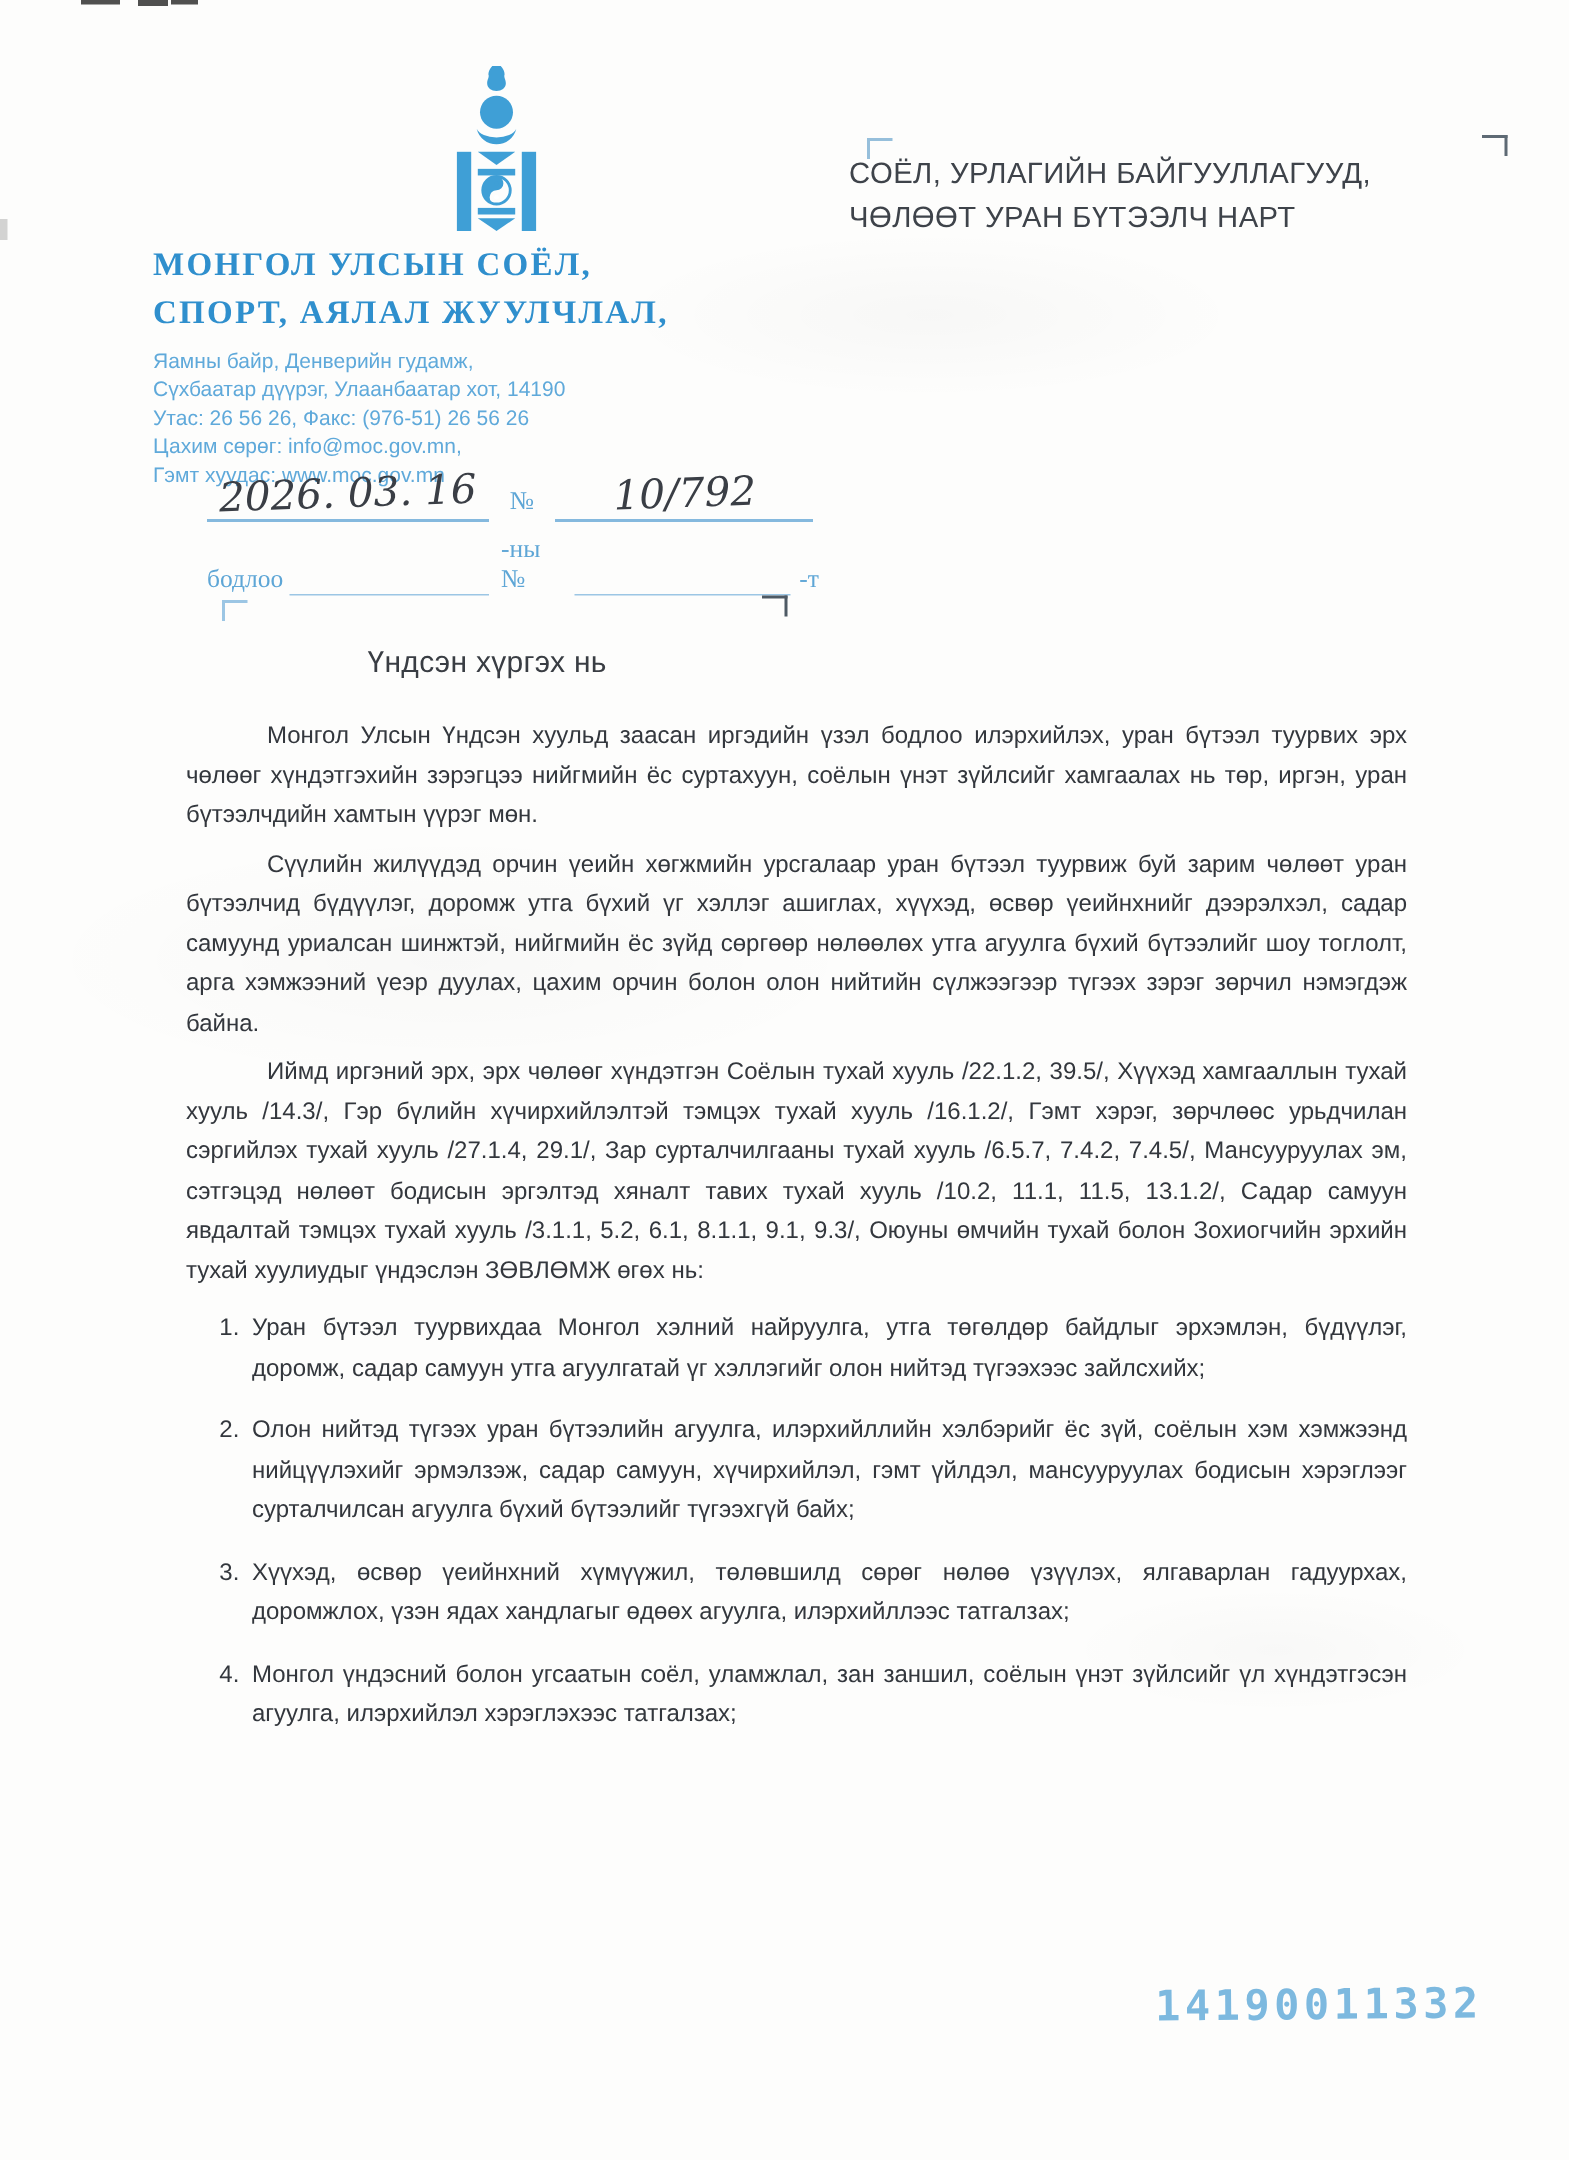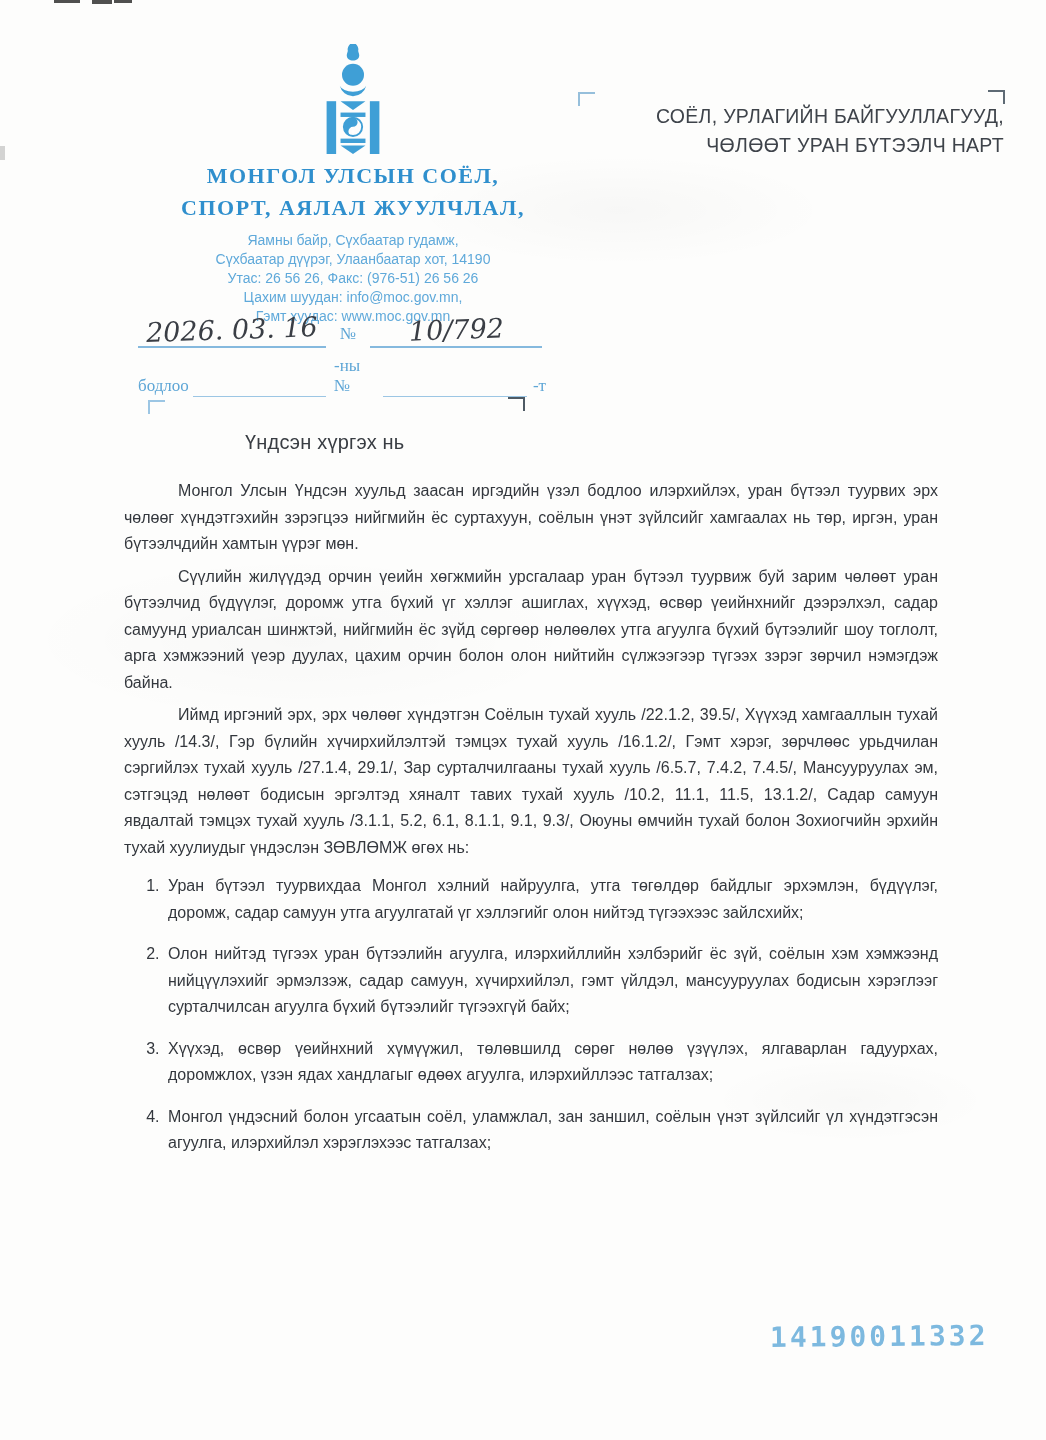--- a/index.html
+++ b/index.html
@@ -15,39 +15,39 @@
     font-family:"Liberation Sans", sans-serif;
   }
   
   .smudge{position:absolute;background:#161616;opacity:.75;}
   .s1{left:54px;top:0;width:26px;height:3px;}
   .s2{left:92px;top:0;width:20px;height:4px;}
   .s3{left:114px;top:0;width:18px;height:3px;}
   .s4{left:0;top:146px;width:5px;height:14px;opacity:.18;}
 
   
-  .letterhead{position:absolute;left:124px;top:44px;width:458px;text-align:center;}
+  .letterhead{position:absolute;left:102px;top:44px;width:458px;}
   .logo{display:block;margin:0 auto 6px auto;}
   .ministry{
     font-family:"Liberation Serif", serif;
     font-weight:bold;
     font-size:22px;line-height:32px;
     letter-spacing:1.5px;
     color:#2f8fcd;
   }
   .address{
     margin-top:7px;
     font-size:14px;line-height:19px;
     color:#5fa9da;
   }
 
   
   .recipient{
     position:absolute;left:566px;top:102px;width:438px;
-    text-align:right;
+    text-align:left;
     font-size:19.5px;line-height:29px;
     color:#3e434a;letter-spacing:.3px;
   }
   .corner{position:absolute;width:15px;height:12px;}
   .c-tl{left:578px;top:92px;border-left:2px solid #96bfdb;border-top:2px solid #96bfdb;}
   .c-tr{left:988px;top:90px;border-right:2px solid #5e6a74;border-top:2px solid #5e6a74;}
   .c-bl{left:148px;top:400px;border-left:2px solid #9cc6e4;border-top:2px solid #9cc6e4;}
   .c-br{left:508px;top:397px;border-right:2px solid #4e5a64;border-top:2px solid #4e5a64;}
 
   
@@ -132,24 +132,24 @@
         <circle cx="38" cy="119.3" r="2.1" fill="#ffffff"></circle>
         <rect x="21" y="129" width="34" height="6"></rect>
         <polygon points="21,138.5 55,138.5 38,150"></polygon>
       </g>
     </svg>
     <div class="ministry">
       <div>МОНГОЛ УЛСЫН  СОЁЛ,</div>
       <div>СПОРТ, АЯЛАЛ ЖУУЛЧЛАЛ,</div>
     </div>
     <div class="address">
-      <div>Яамны байр, Сүхбаатар гудамж,</div>
+      <div>Яамны байр, Денверийн гудамж,</div>
       <div>Сүхбаатар дүүрэг, Улаанбаатар хот, 14190</div>
       <div>Утас: 26 56 26, Факс: (976-51) 26 56 26</div>
-      <div>Цахим шуудан: info@moc.gov.mn,</div>
+      <div>Цахим сөрөг: info@moc.gov.mn,</div>
       <div>Гэмт хуудас: www.moc.gov.mn</div>
     </div>
   </div>
 
   <div class="corner c-tl"></div>
   <div class="corner c-tr"></div>
   <div class="recipient">
     <div>СОЁЛ, УРЛАГИЙН БАЙГУУЛЛАГУУД,</div>
     <div>ЧӨЛӨӨТ УРАН БҮТЭЭЛЧ НАРТ</div>
   </div>

